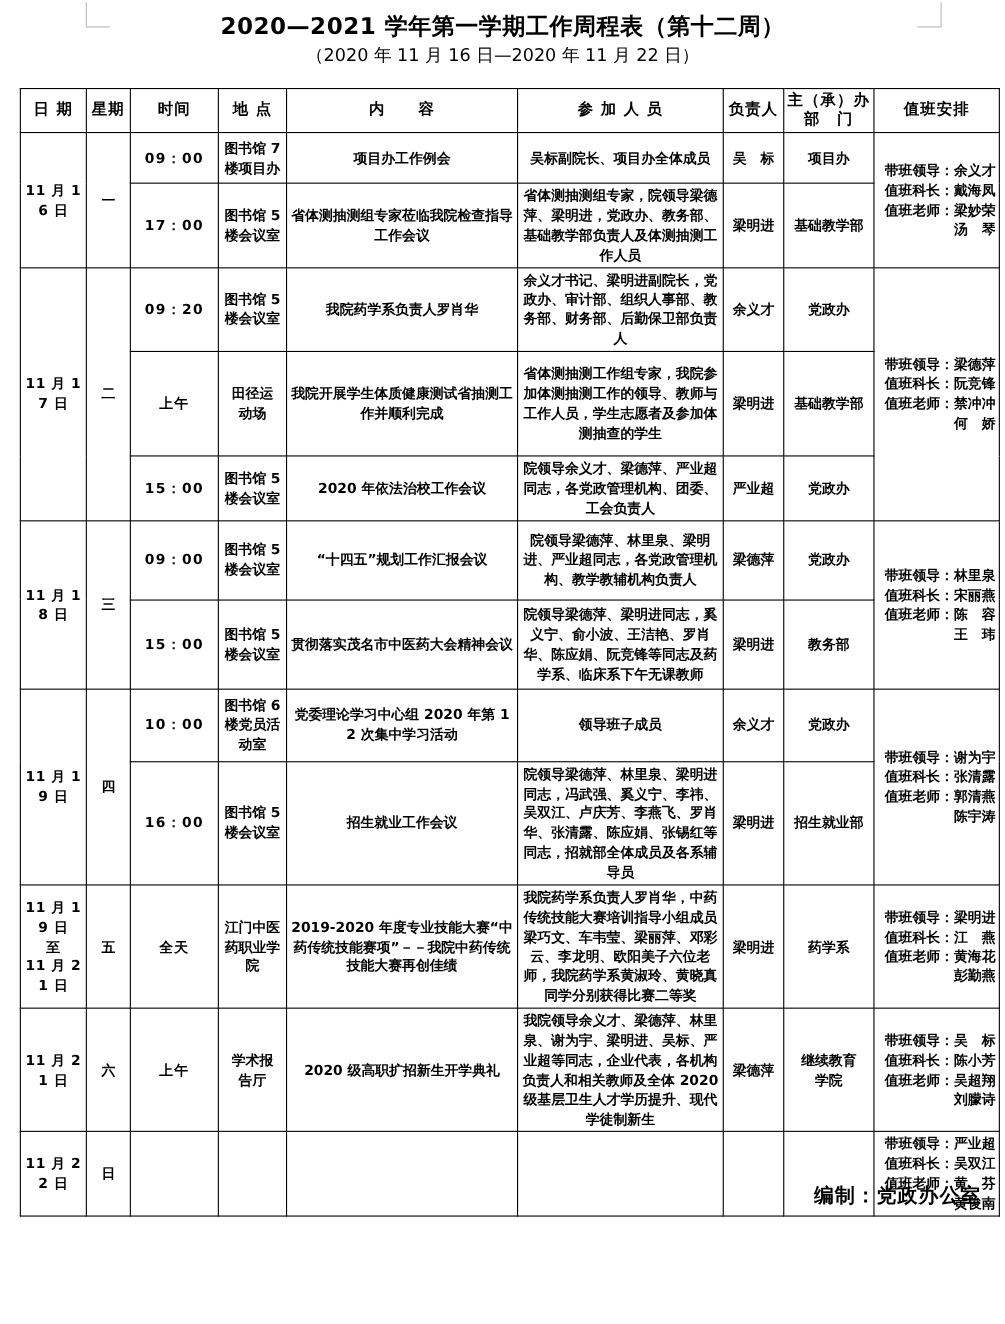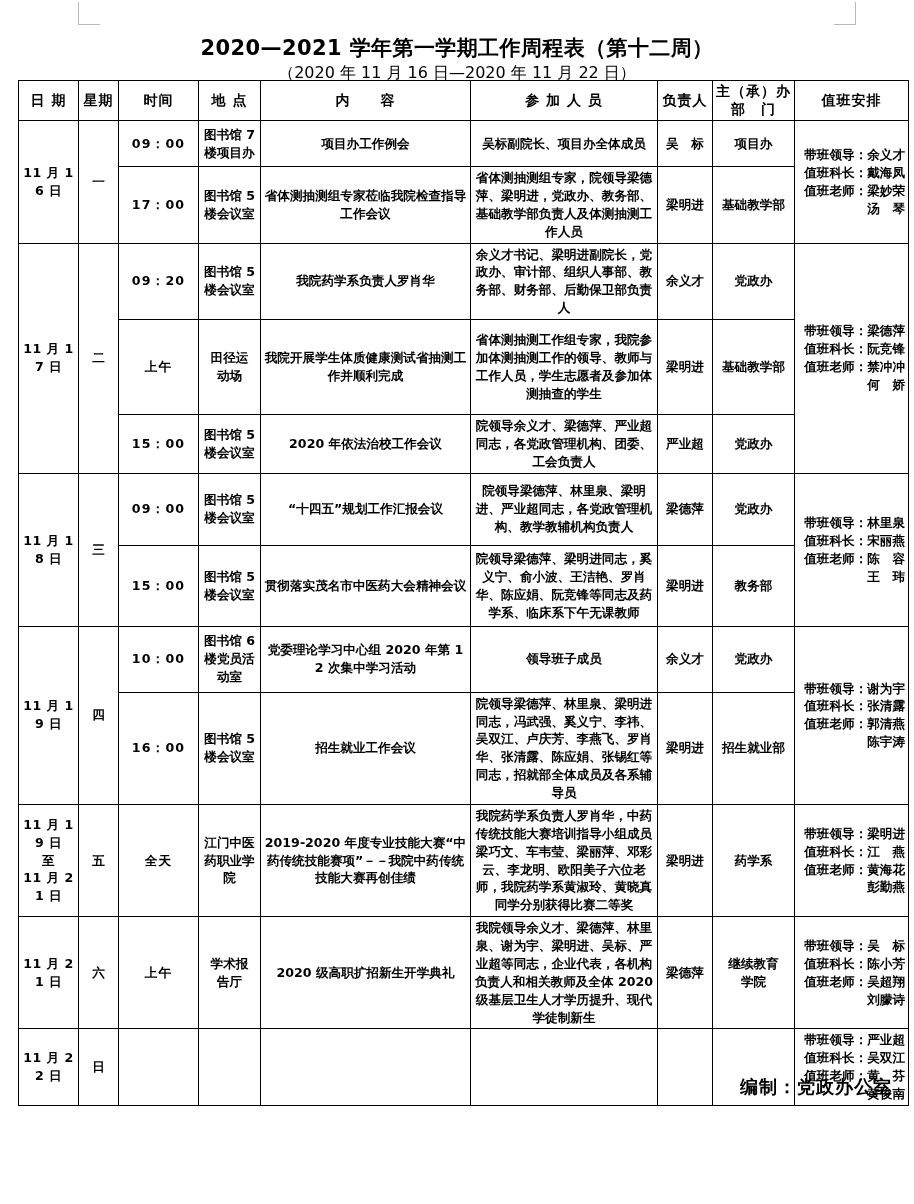--- a/index.html
+++ b/index.html
@@ -19,27 +19,27 @@
   .crop { position: absolute; }
   .crop i { position: absolute; background: #b8b8b8; display: block; }
   .crop-tl { left: 78px; top: 2px; }
   .crop-tl i.v { width: 1px; height: 22px; left: 0; top: 0; }
   .crop-tl i.h { width: 22px; height: 1px; left: 0; top: 22px; }
   .crop-tr { left: 834px; top: 2px; }
   .crop-tr i.v { width: 1px; height: 22px; left: 21px; top: 0; }
   .crop-tr i.h { width: 22px; height: 1px; left: 0; top: 22px; }
 
   .doc-title {
-    position: absolute; left: 0; top: 34px; width: 914px;
+    position: absolute; left: 0; top: 10px; width: 914px;
     text-align: center;
     font-size: 21px; font-weight: bold; letter-spacing: 0.4px;
     white-space: nowrap;
   }
   .doc-subtitle {
-    position: absolute; left: 0; top: 63px; width: 914px;
+    position: absolute; left: 0; top: 40px; width: 914px;
     text-align: center;
     font-size: 16px; font-weight: normal;
     white-space: nowrap;
   }
 
   table.sched {
     position: absolute;
     left: 18px; top: 80px;
     width: 878px;
     border-collapse: collapse;

